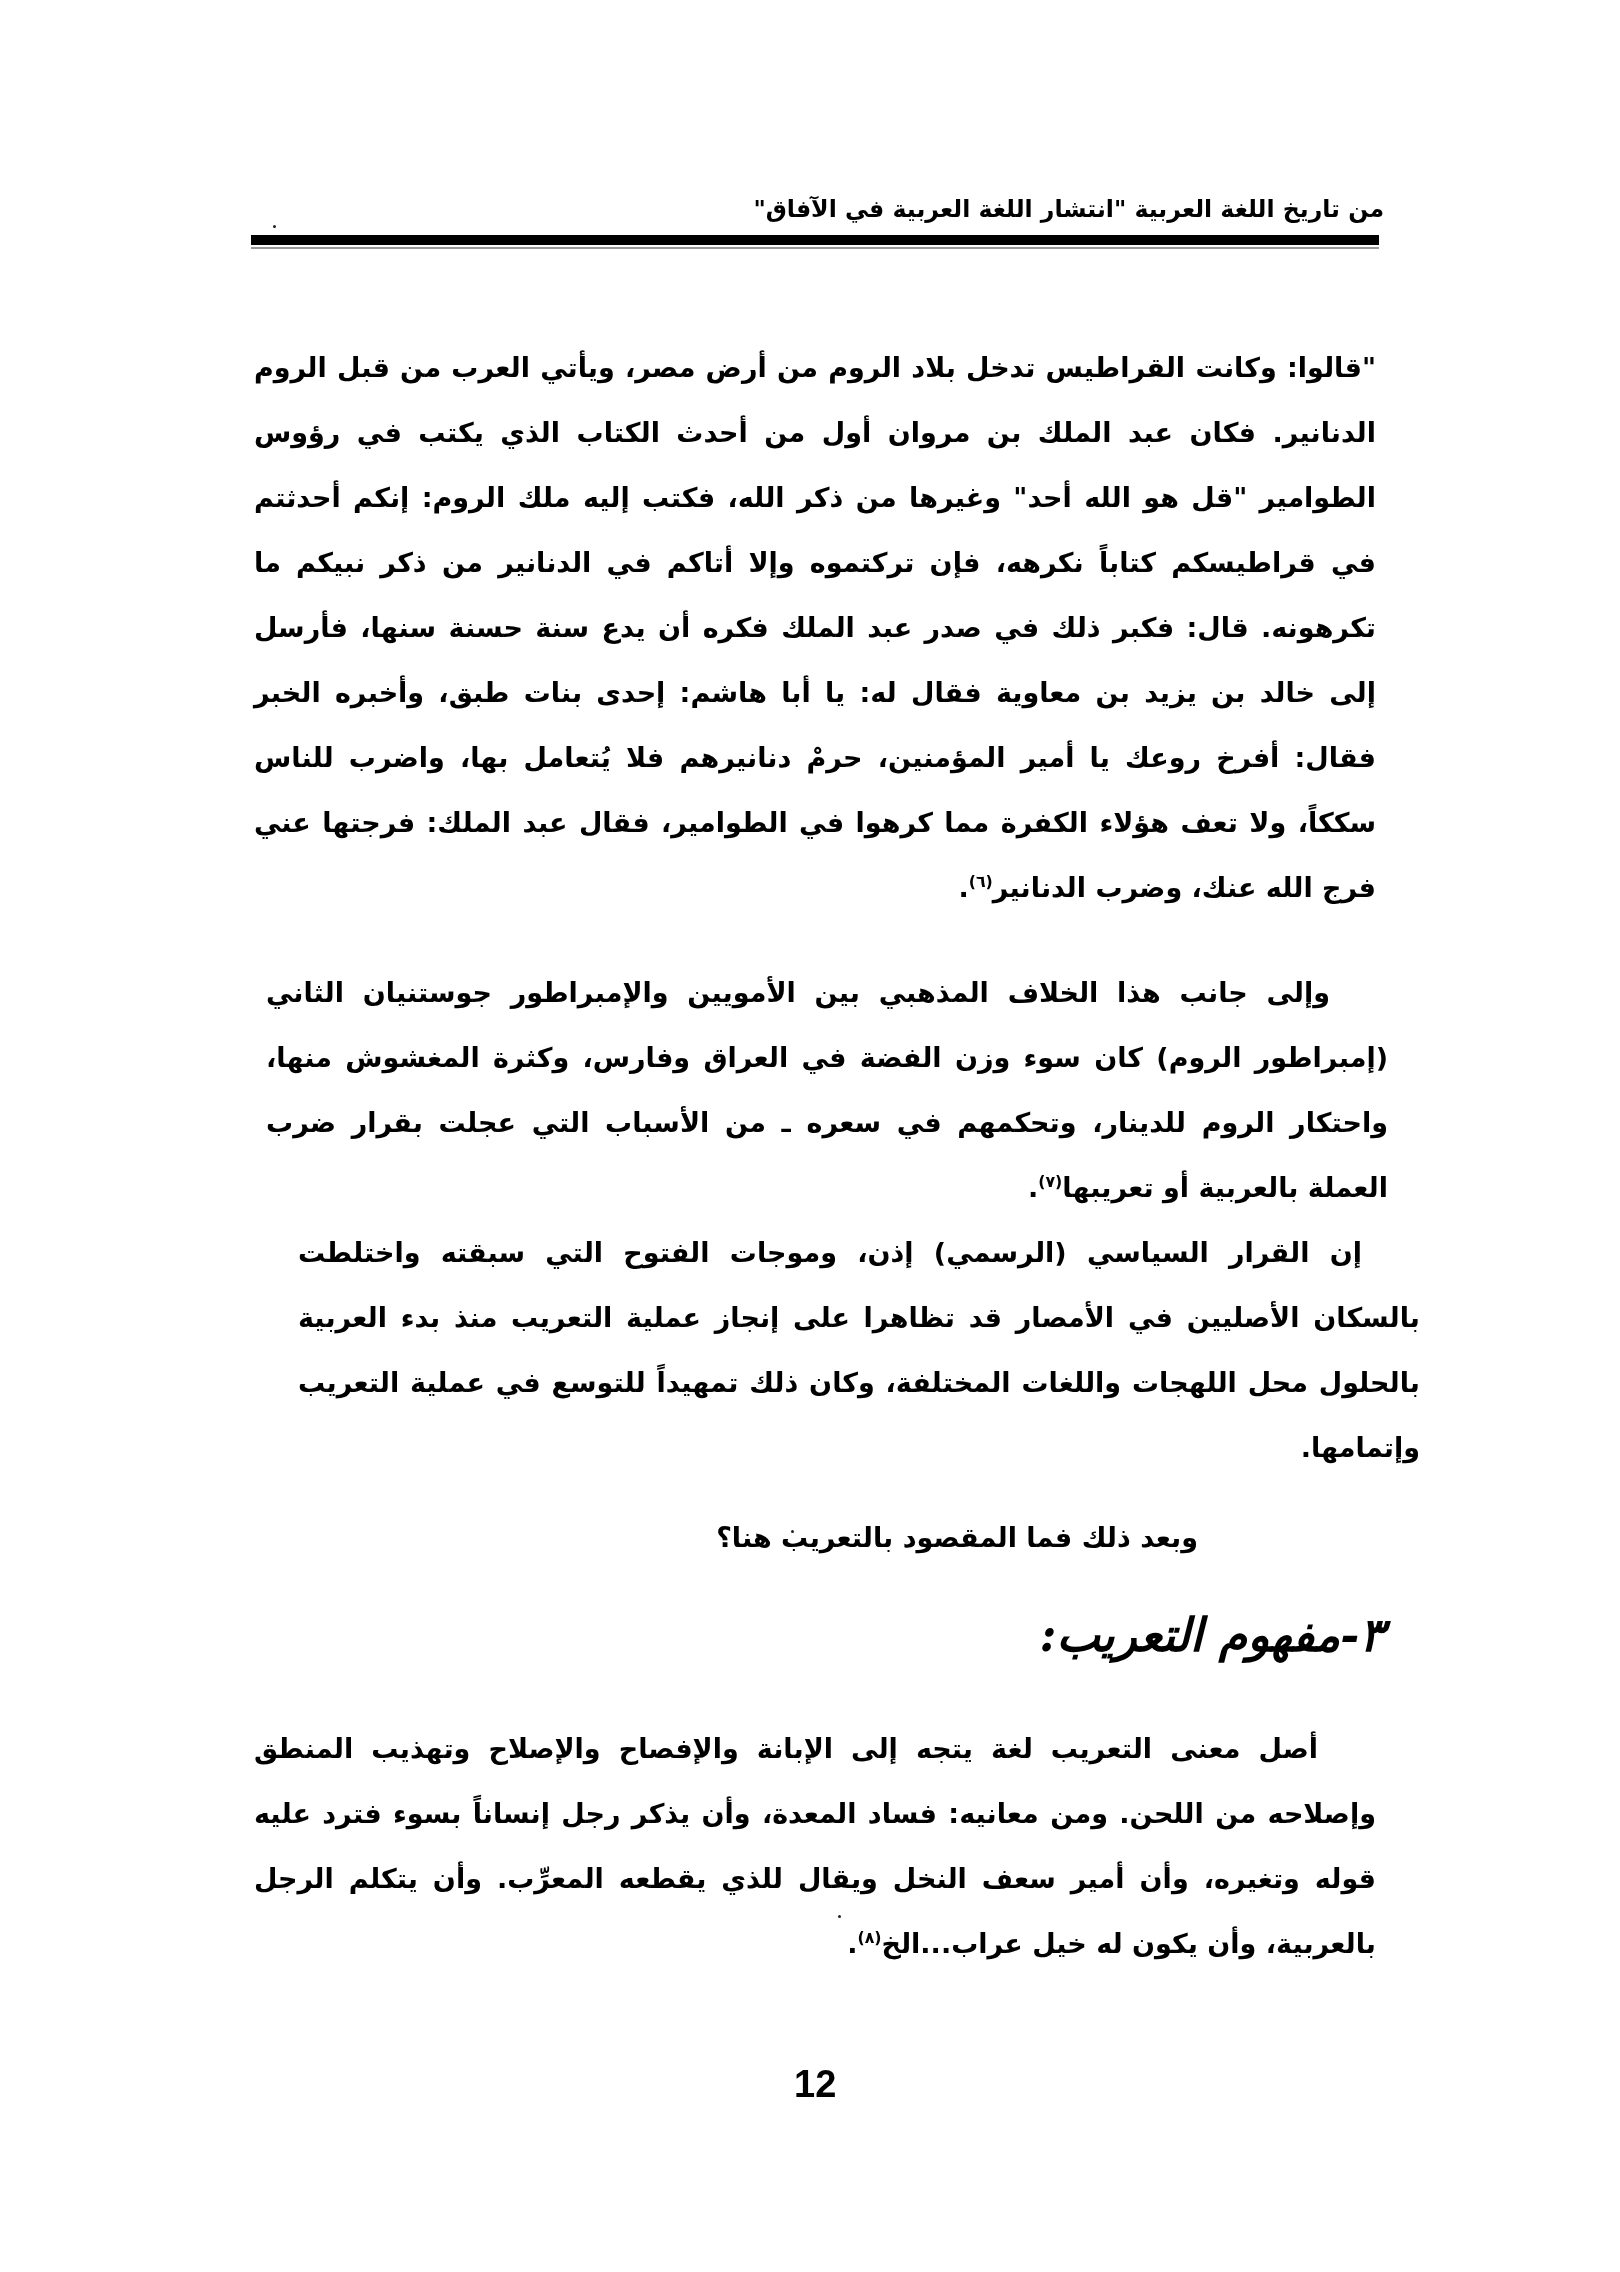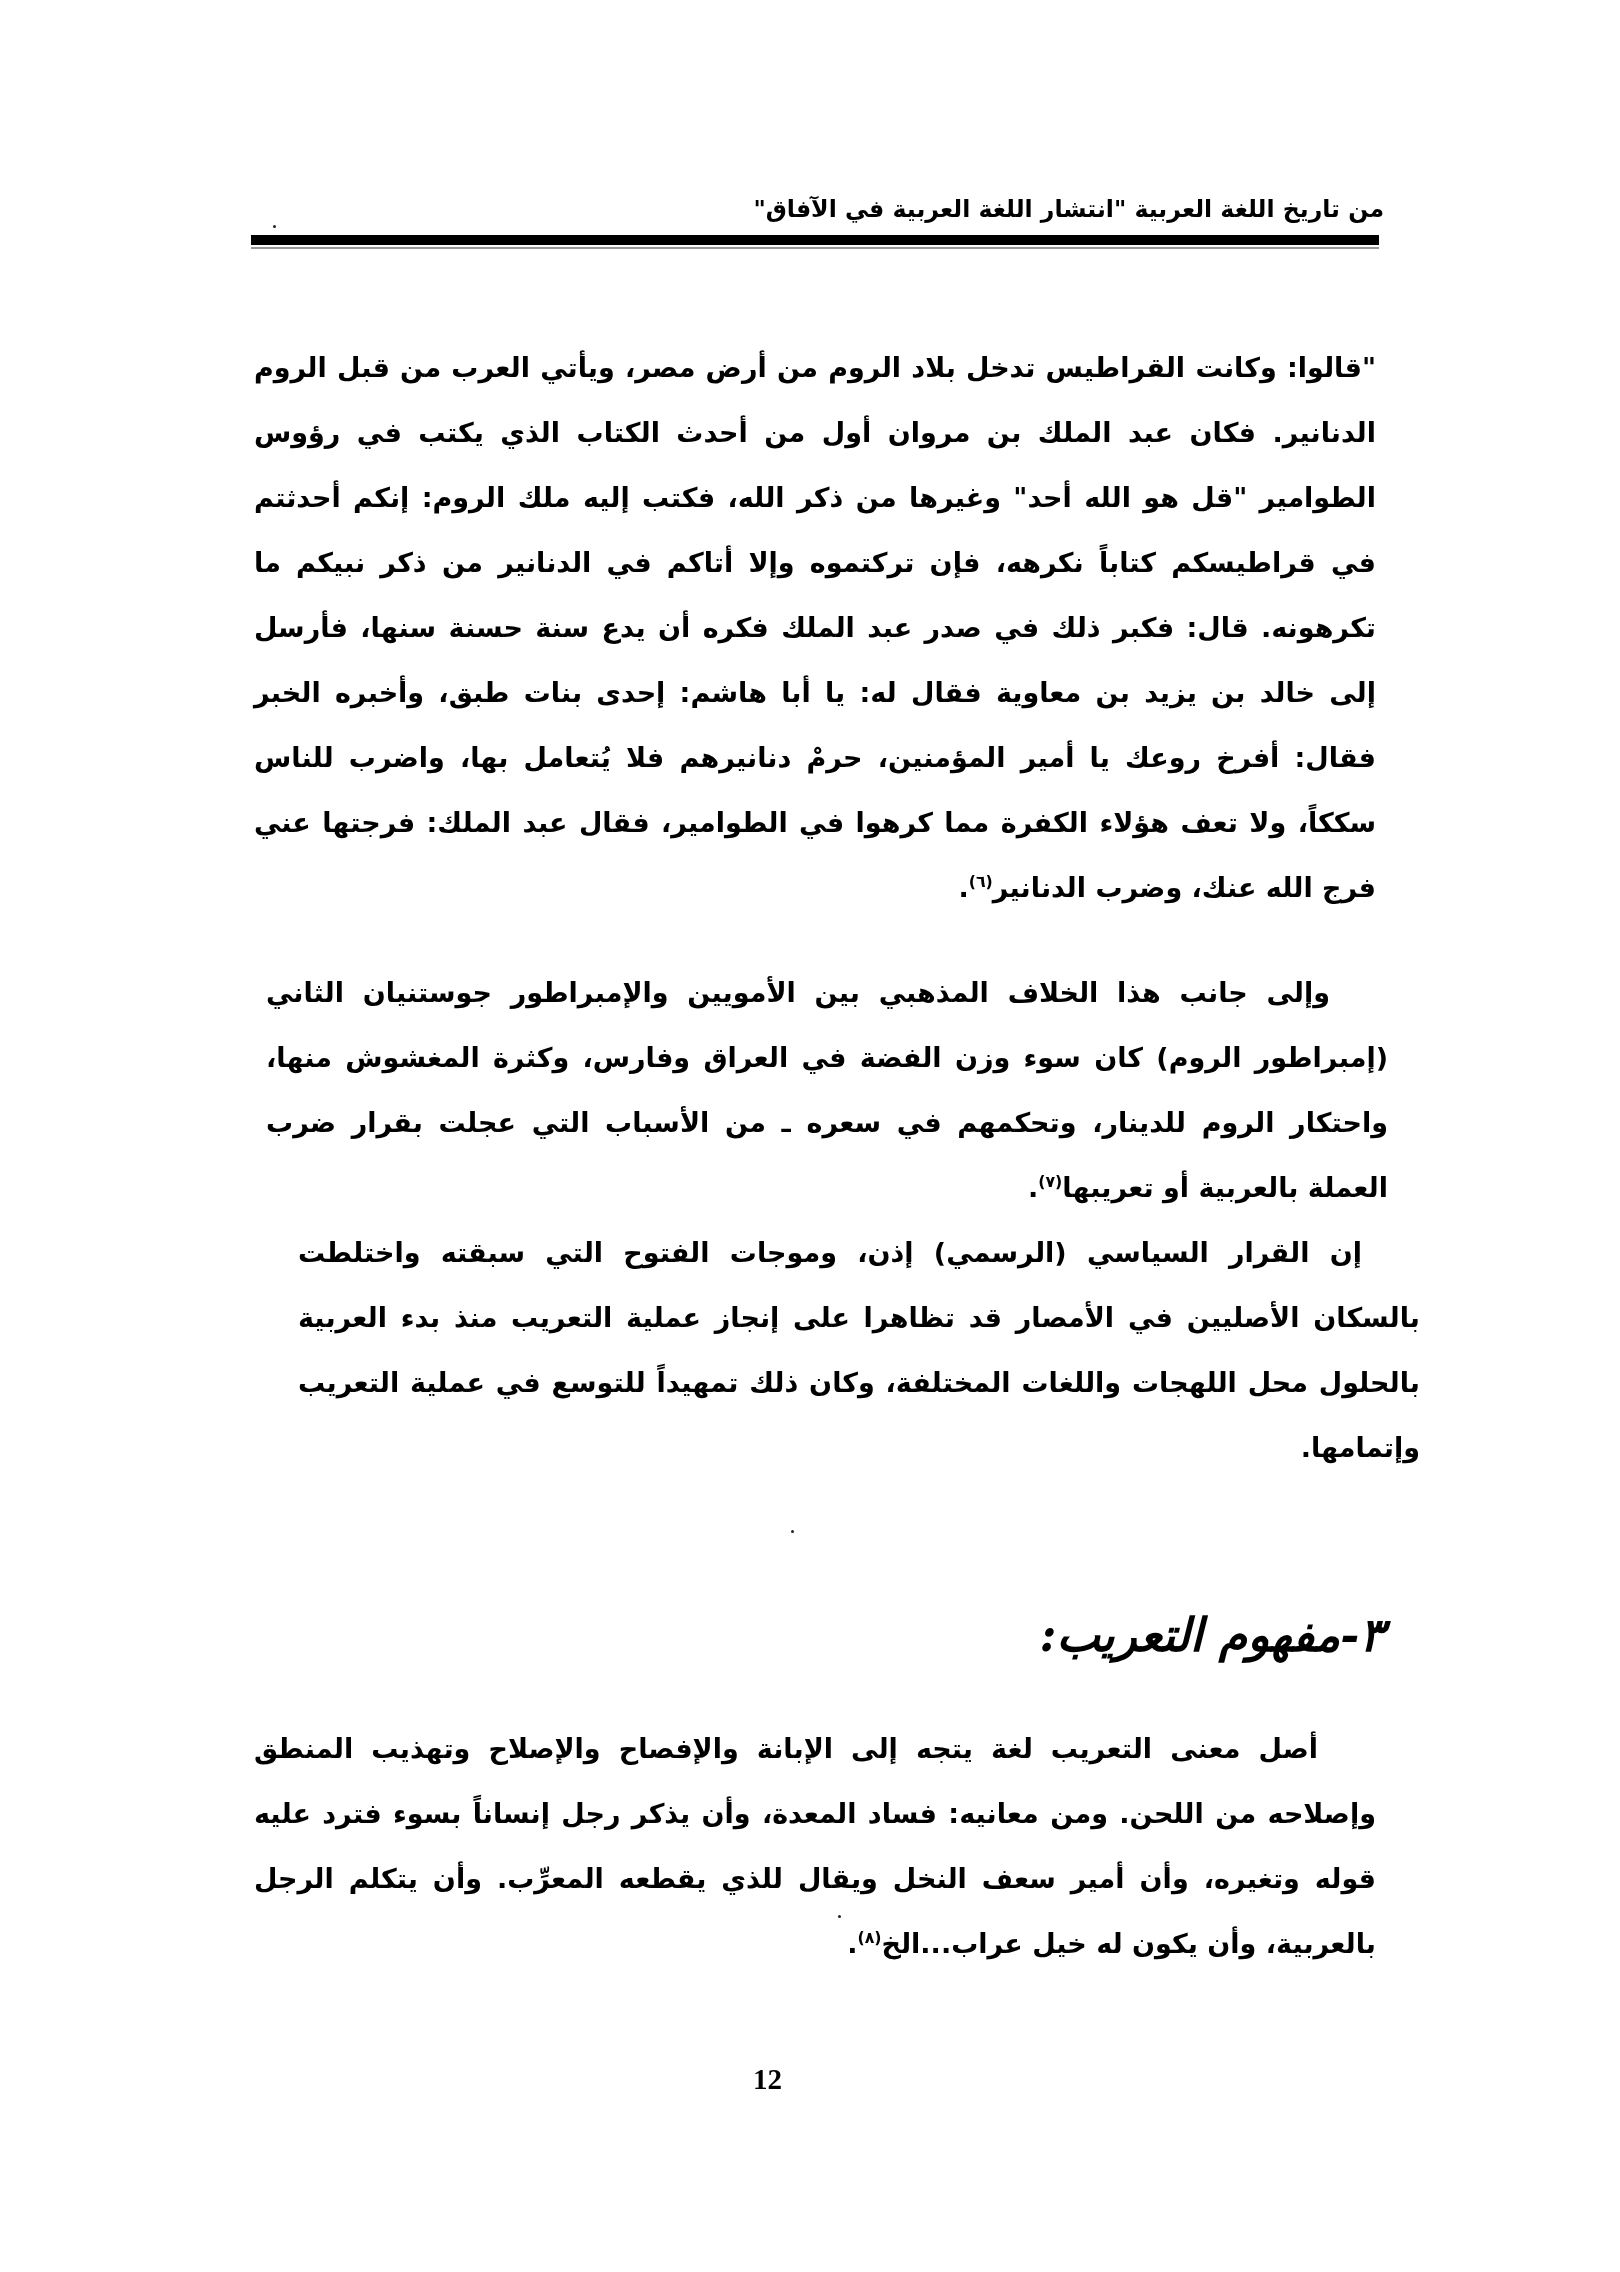--- a/index.html
+++ b/index.html
@@ -88,25 +88,25 @@
       top: 1608px;
       direction: rtl;
       font-family: "DejaVu Serif", serif;
       font-style: italic;
       font-weight: bold;
       font-size: 46px;
       white-space: nowrap;
     }
     .page-number {
       position: absolute;
-      left: 753px;
+      left: 794px;
       top: 2063px;
-      font-family: Liberation Serif, serif;
+      font-family: Liberation Sans, sans-serif;
       font-weight: bold;
-      font-size: 29px;
+      font-size: 38px;
     }
     .dot {
       position: absolute;
       width: 3.2px; height: 3.2px;
       background: #222;
       border-radius: 50%;
     }
   </style>
 </head>
 <body>
@@ -122,20 +122,21 @@
   </div>
 
   <div class="body-text p2">
     <p><span>وإلى جانب هذا الخلاف المذهبي بين الأمويين والإمبراطور جوستنيان الثاني (إمبراطور الروم) كان سوء وزن الفضة في العراق وفارس، وكثرة المغشوش منها، واحتكار الروم للدينار، وتحكمهم في سعره ـ من الأسباب التي عجلت بقرار ضرب العملة بالعربية أو تعريبها</span><sup>(٧)</sup><span>.</span></p>
   </div>
 
   <div class="body-text p3">
     <p>إن القرار السياسي (الرسمي) إذن، وموجات الفتوح التي سبقته واختلطت بالسكان الأصليين في الأمصار قد تظاهرا على إنجاز عملية التعريب منذ بدء العربية بالحلول محل اللهجات واللغات المختلفة، وكان ذلك تمهيداً للتوسع في عملية التعريب وإتمامها.</p>
   </div>
 
+  <div class="question">وبعد ذلك فما المقصود بالتعريب هنا؟</div>
 
   <div class="section-heading">٣-مفهوم التعريب:</div>
 
   <div class="body-text p4">
     <p><span>أصل معنى التعريب لغة يتجه إلى الإبانة والإفصاح والإصلاح وتهذيب المنطق وإصلاحه من اللحن. ومن معانيه: فساد المعدة، وأن يذكر رجل إنساناً بسوء فترد عليه قوله وتغيره، وأن أمير سعف النخل ويقال للذي يقطعه المعرِّب. وأن يتكلم الرجل بالعربية، وأن يكون له خيل عراب...الخ</span><sup>(٨)</sup><span>.</span></p>
   </div>
 
   <div class="page-number">12</div>
 
   <div class="dot" style="left:273px; top:225px;"></div>

